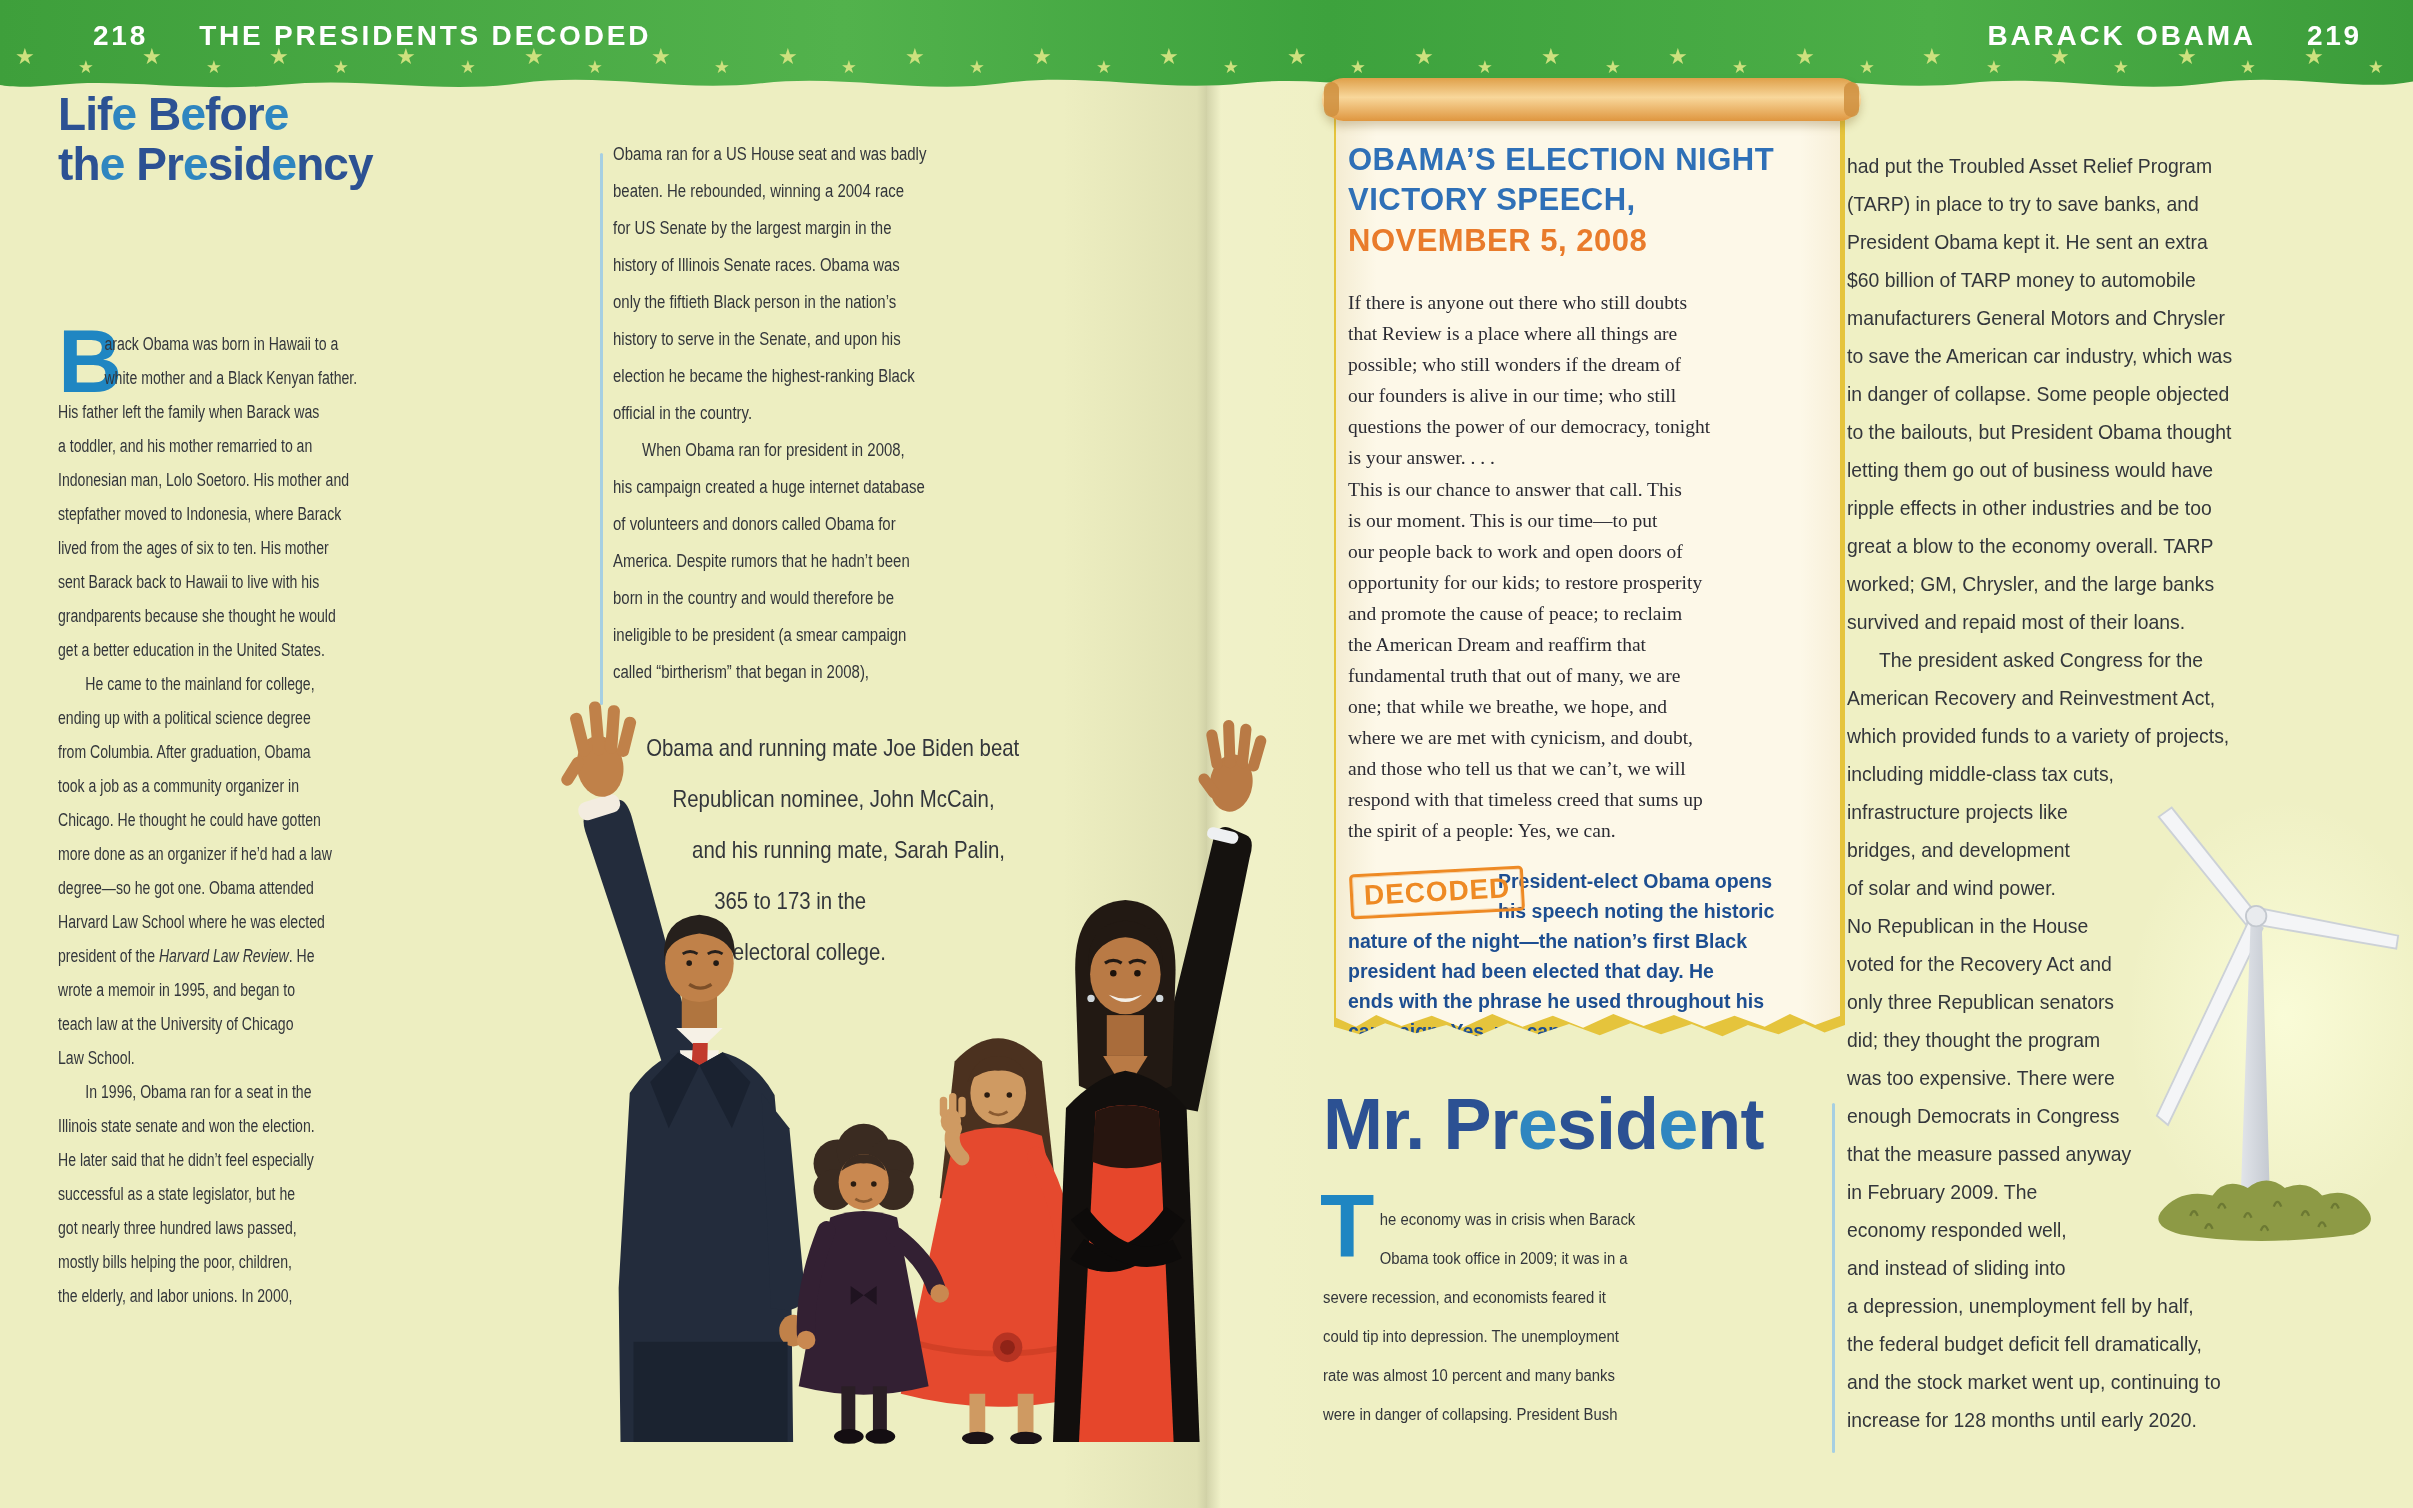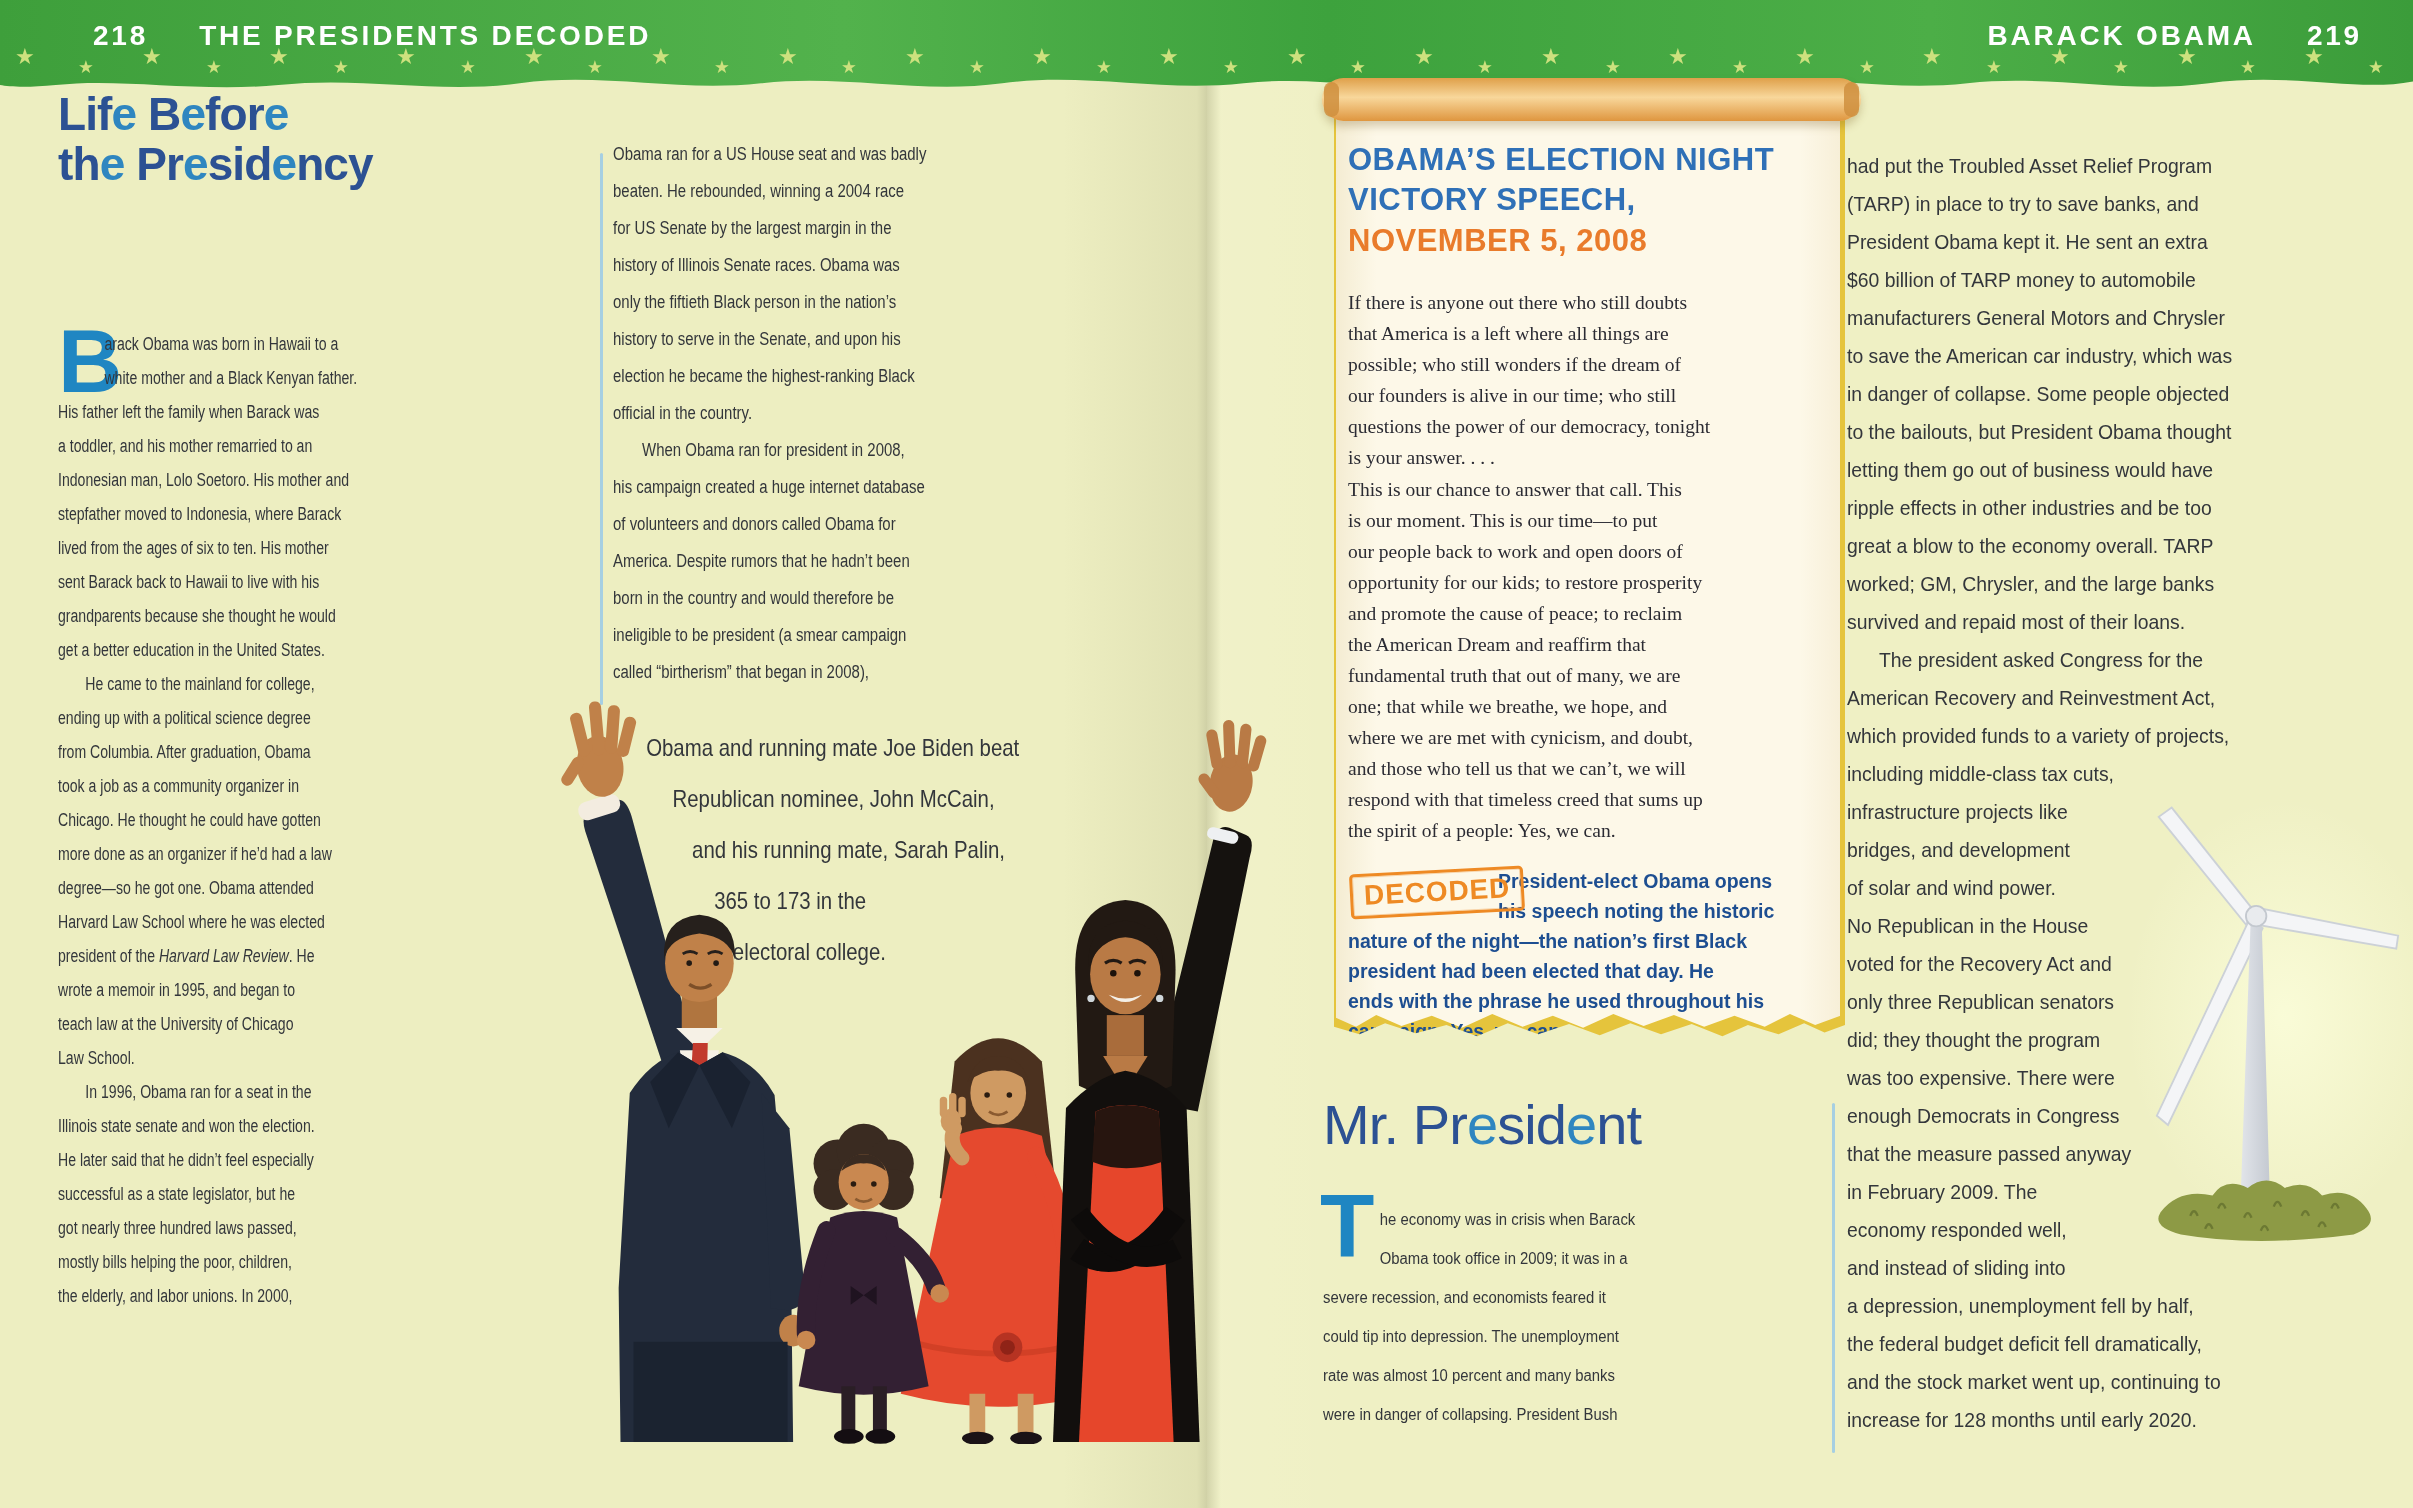--- a/index.html
+++ b/index.html
@@ -68,21 +68,21 @@
   .sc-quote{font-family:"Liberation Serif",serif;font-size:19.5px;color:#2b2b33;line-height:31px;}
   .q1{margin-top:26px;}
   .q2{margin-top:1px;}
   .decoded{position:relative;margin-top:20.4px;font-size:19.5px;line-height:30px;font-weight:700;color:#1d4e91;}
   .decoded .line:nth-child(-n+2){padding-left:150px;}
   .stamp{position:absolute;left:1.9px;top:3.7px;padding:3.7px 11px 5.6px;border:3.7px solid #ee8a24;border-radius:4.6px;
     color:#ee8a24;font-size:28px;font-weight:800;letter-spacing:0.9px;transform:rotate(-3deg);
     box-shadow:inset 0 0 0 0.9px rgba(238,138,36,.35);}
 
   
-  .rp-title{left:1323px;top:1095px;font-size:56px;line-height:59px;font-weight:400;letter-spacing:-0.9px;}
+  .rp-title{left:1323px;top:1095px;font-size:72px;line-height:59px;font-weight:700;letter-spacing:-0.9px;}
   .cap-t{left:1320px;top:1181px;font-size:89px;line-height:89px;}
   .mr-col{left:1323px;top:1200px;width:506px;font-size:16px;line-height:39px;}
   .mr-col .line{transform:scaleX(.93);transform-origin:0 0;}
   .mr-col .line:nth-child(-n+2){padding-left:61px;}
   .col3{left:1847px;top:147px;width:534px;font-size:20.4px;line-height:38px;}
   .col3 .line{transform:scaleX(.95);transform-origin:0 0;}
 
   .glow{position:absolute;left:2126px;top:798px;width:316px;height:436px;
     background:radial-gradient(closest-side,rgba(250,252,216,.95),rgba(250,252,216,0));}
   .turbine-svg{position:absolute;left:2116px;top:789px;width:297px;height:464px;}
@@ -336,21 +336,21 @@
   </svg>
 
   <div class="scroll-outer">
     <div class="scroll-inner"></div>
     <div class="scroll-content">
       <div class="sc-h">OBAMA’S ELECTION NIGHT</div>
       <div class="sc-h">VICTORY SPEECH,</div>
       <div class="sc-date">NOVEMBER 5, 2008</div>
       <div class="sc-quote q1">
           <div class="line">If there is anyone out there who still doubts</div>
-          <div class="line">that America is a left where all things are</div>
+          <div class="line">that Review is a place where all things are</div>
           <div class="line">possible; who still wonders if the dream of</div>
           <div class="line">our founders is alive in our time; who still</div>
           <div class="line">questions the power of our democracy, tonight</div>
           <div class="line">is your answer. . . .</div>
         </div>
       <div class="sc-quote q2">
           <div class="line">This is our chance to answer that call. This</div>
           <div class="line">is our moment. This is our time—to put</div>
           <div class="line">our people back to work and open doors of</div>
           <div class="line">opportunity for our kids; to restore prosperity</div>

